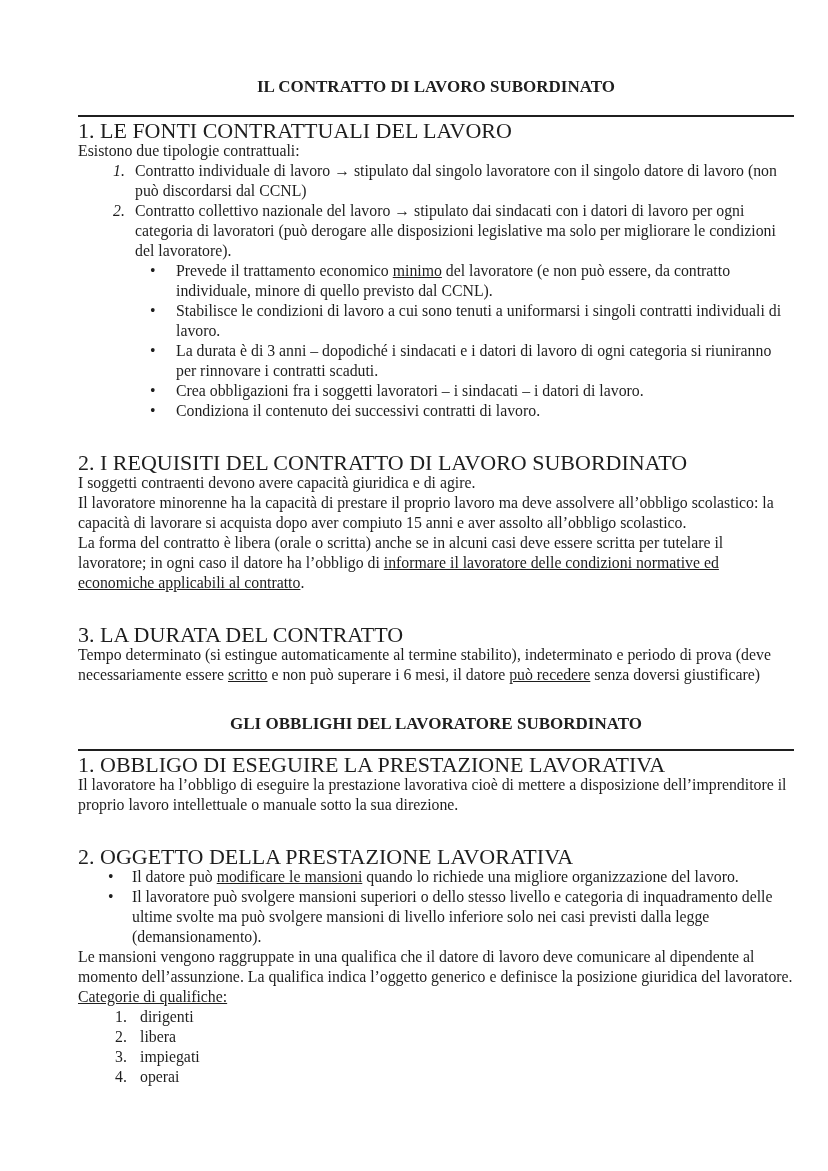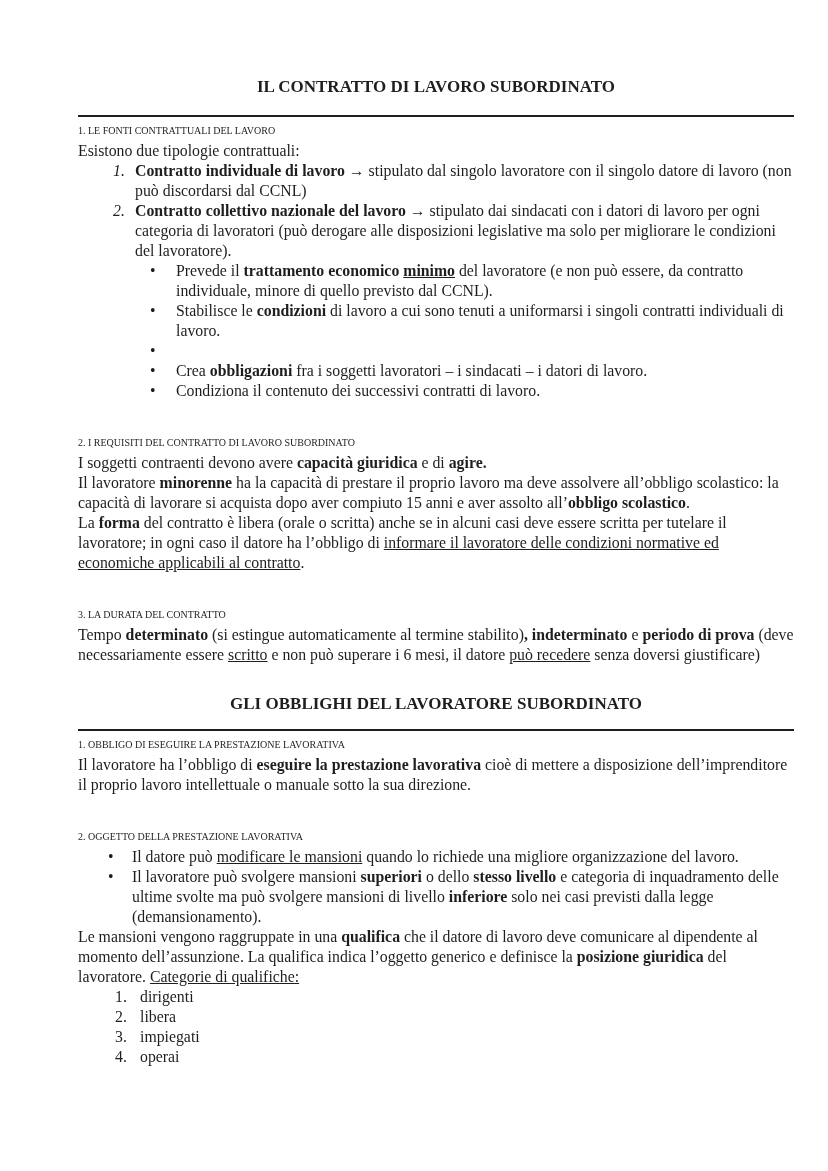--- a/index.html
+++ b/index.html
@@ -8,24 +8,24 @@
     width:828px; height:1171px; background:#ffffff; overflow:hidden;
     font-family:"Liberation Serif","DejaVu Serif",serif;
     font-size:15.8px; line-height:20px; color:#1e1e1e;
     padding:76px 34px 0 78px;
   }
   .doc-title {
     text-align:center; font-weight:bold; font-size:17px; line-height:22px;
     margin-bottom:17px;
   }
   .rule { border:none; border-top:2px solid #1f1f1f; height:0; margin:0; }
-  .sec-h { font-size:10px; line-height:21px; margin-top:3px; }
+  .sec-h { font-size:22px; line-height:21px; margin-top:3px; }
   .sec { margin-top:31px; }
   .para { }
-  .b { font-weight:bold; }
+  .b { font-weight:normal; }
   .u { text-decoration:underline; }
   
   .li { display:flex; align-items:flex-start; }
   .li .marker { flex:none; }
   .li .li-body { flex:1 1 auto; }
   .ol1 { padding-left:35px; }              
   .ol1 .marker { width:22px; font-style:italic; }
   .bul-deep { padding-left:72px; }         
   .bul-deep .marker { width:26px; }
   .bul-shallow { padding-left:30px; }      
@@ -61,20 +61,21 @@
       <div class="li-body"><span>Prevede il </span><span class="b">trattamento economico </span><span class="b u">minimo</span><span> del lavoratore (e non può essere, da contratto individuale, minore di quello previsto dal CCNL).</span></div>
     </div>
 
   <div class="li bul-deep">
       <span class="marker">•</span>
       <div class="li-body"><span>Stabilisce le </span><span class="b">condizioni</span><span> di lavoro a cui sono tenuti a uniformarsi i singoli contratti individuali di lavoro.</span></div>
     </div>
 
   <div class="li bul-deep">
       <span class="marker">•</span>
+      <div class="li-body"><span>La durata è di </span><span class="b">3 anni</span><span> – dopodiché i sindacati e i datori di lavoro di ogni categoria si riuniranno per rinnovare i contratti scaduti.</span></div>
     </div>
 
   <div class="li bul-deep">
       <span class="marker">•</span>
       <div class="li-body"><span>Crea </span><span class="b">obbligazioni</span><span> fra i soggetti lavoratori – i sindacati – i datori di lavoro.</span></div>
     </div>
 
   <div class="li bul-deep">
       <span class="marker">•</span>
       <div class="li-body"><span>Condiziona il contenuto dei successivi contratti di lavoro.</span></div>

